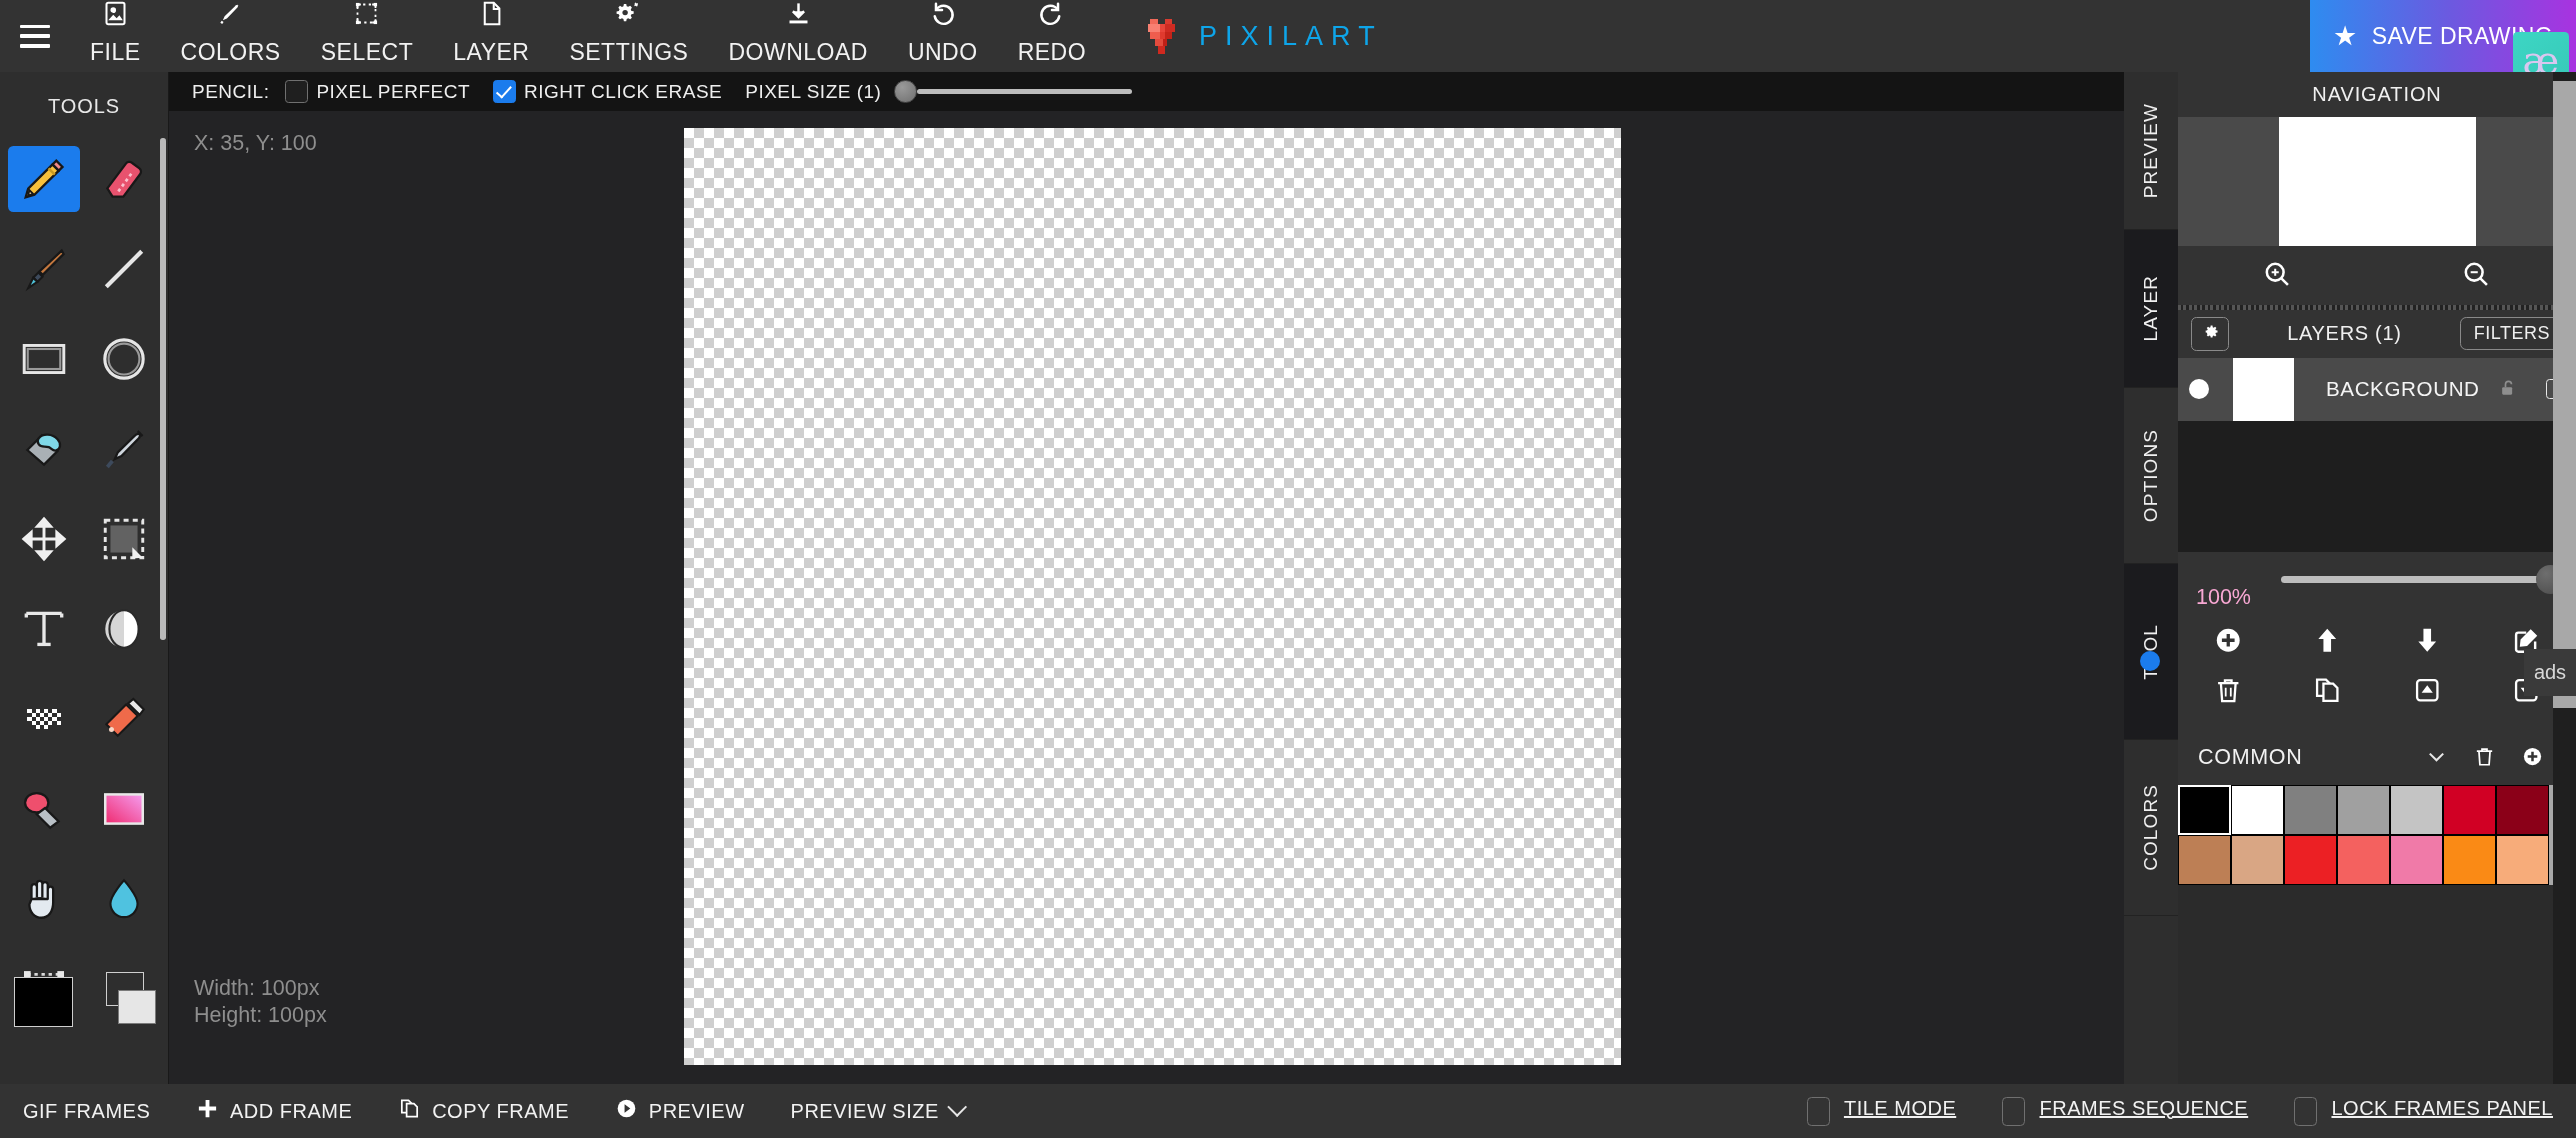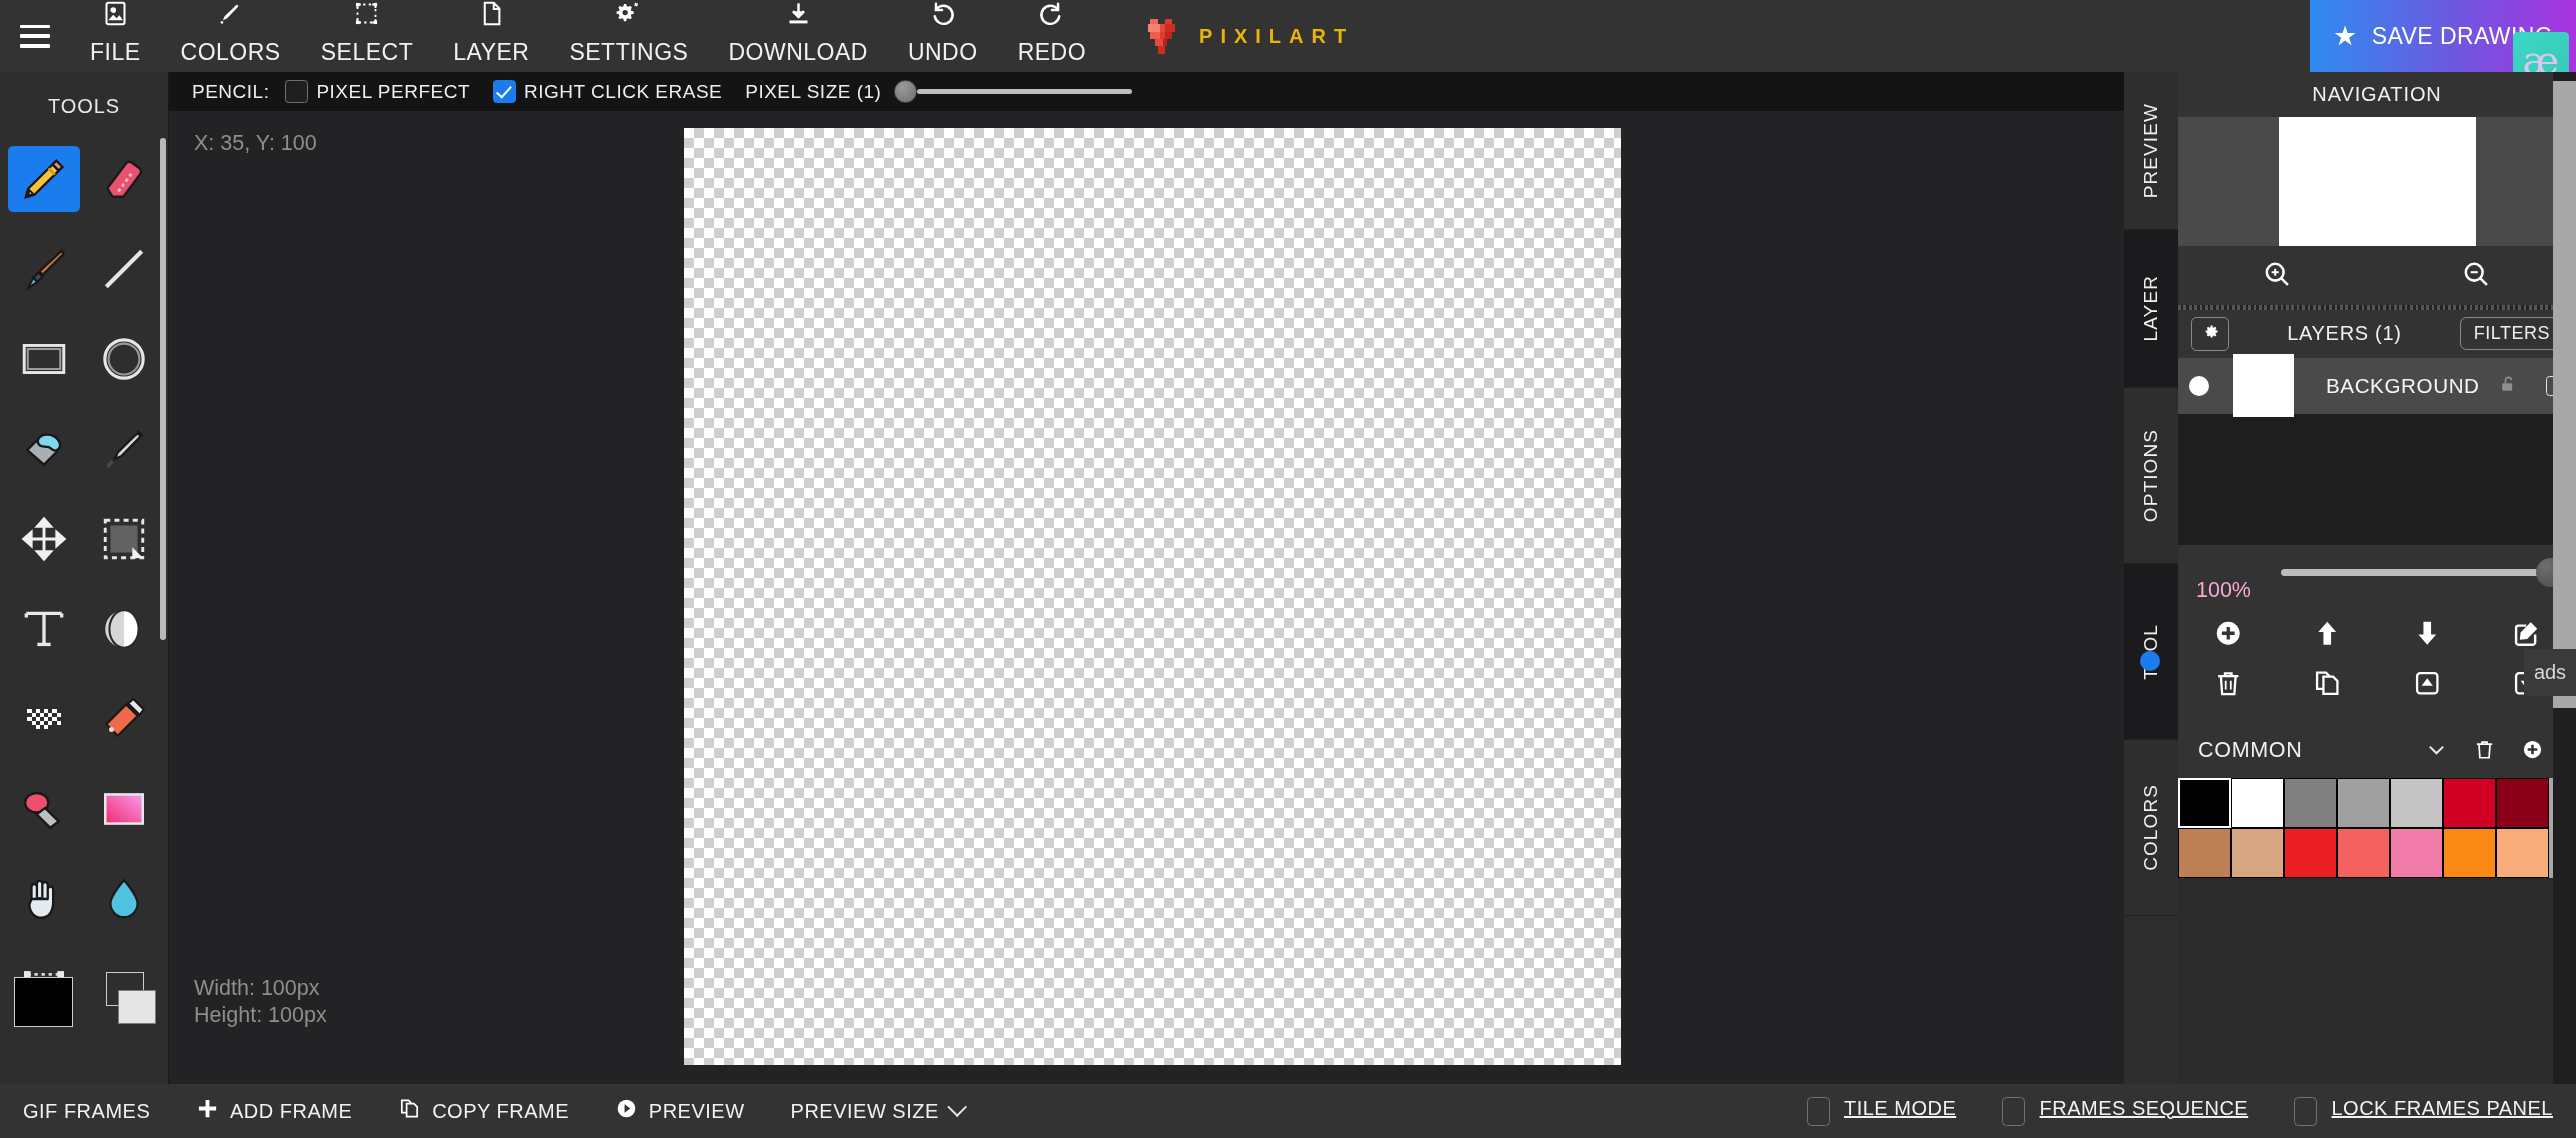--- a/index.html
+++ b/index.html
@@ -27,21 +27,21 @@
     font-size: 23px; letter-spacing: 0.5px; white-space: nowrap;
     cursor: pointer;
     flex-direction: column;
   }
   .nav-item .ico { width: 27px; height: 27px; display: block; flex: 0 0 27px; }
   .nav-item .ico svg { width: 27px; height: 27px; display: block; }
 
   .brand { display: flex; align-items: center; gap: 16px; margin-left: 36px; }
   .brand-logo { width: 41px; height: 39px; position: relative; }
   .brand-text {
-    color: #eab308; font-size: 20px; font-weight: bold; letter-spacing: 8px;
+    color: #0ea5e9; font-size: 27px; font-weight: normal; letter-spacing: 8px;
   }
   .save-btn {
     position: absolute; right: 0; top: 0; height: 72px; min-width: 260px;
     background: linear-gradient(90deg, #2e8cf0 0%, #6b5ae0 52%, #a833e0 100%);
     display: flex; align-items: center; justify-content: center; gap: 14.3px;
     color: #fff; font-size: 23px; letter-spacing: 0.4px; cursor: pointer;
     padding: 0 23px;
   }
   .save-btn .star { font-size: 27px; line-height: 1; }
   .ae-widget {
@@ -185,21 +185,21 @@
     width: 38px; height: 34px; border: 0.9px solid #8a8a8a; border-radius: 5.4px;
     display: flex; align-items: center; justify-content: center; cursor: pointer;
   }
   .gear-box svg { width: 20px; height: 20px; }
   .layers-title { flex: 1; text-align: center; color: #f0f0f0; font-size: 20px; letter-spacing: 0.7px; }
   .filters-btn {
     border: 0.9px solid #8a8a8a; border-radius: 6.3px; color: #f0f0f0;
     font-size: 18px; padding: 5.4px 12.5px; cursor: pointer; letter-spacing: 0.5px;
   }
   .layer-row {
-    height: 56px; background: #4a4a4a; display: flex; align-items: center; gap: 12px;
+    height: 63px; background: #4a4a4a; display: flex; align-items: center; gap: 12px;
   }
   .layer-eye {
     width: 50px; display: flex; align-items: center; justify-content: center;
   }
   .layer-eye .circ { width: 20px; height: 20px; border-radius: 50%; background: #fff; }
   .layer-thumb { width: 72px; height: 63px; background: #ffffff; }
   .layer-name { flex: 1; color: #f5f5f5; font-size: 20.6px; letter-spacing: 0.6px; padding-left: 20px; }
   .layer-lock { width: 38px; display: flex; align-items: center; justify-content: center; }
   .layer-lock svg { width: 20px; height: 20px; }
   .layer-chk {

